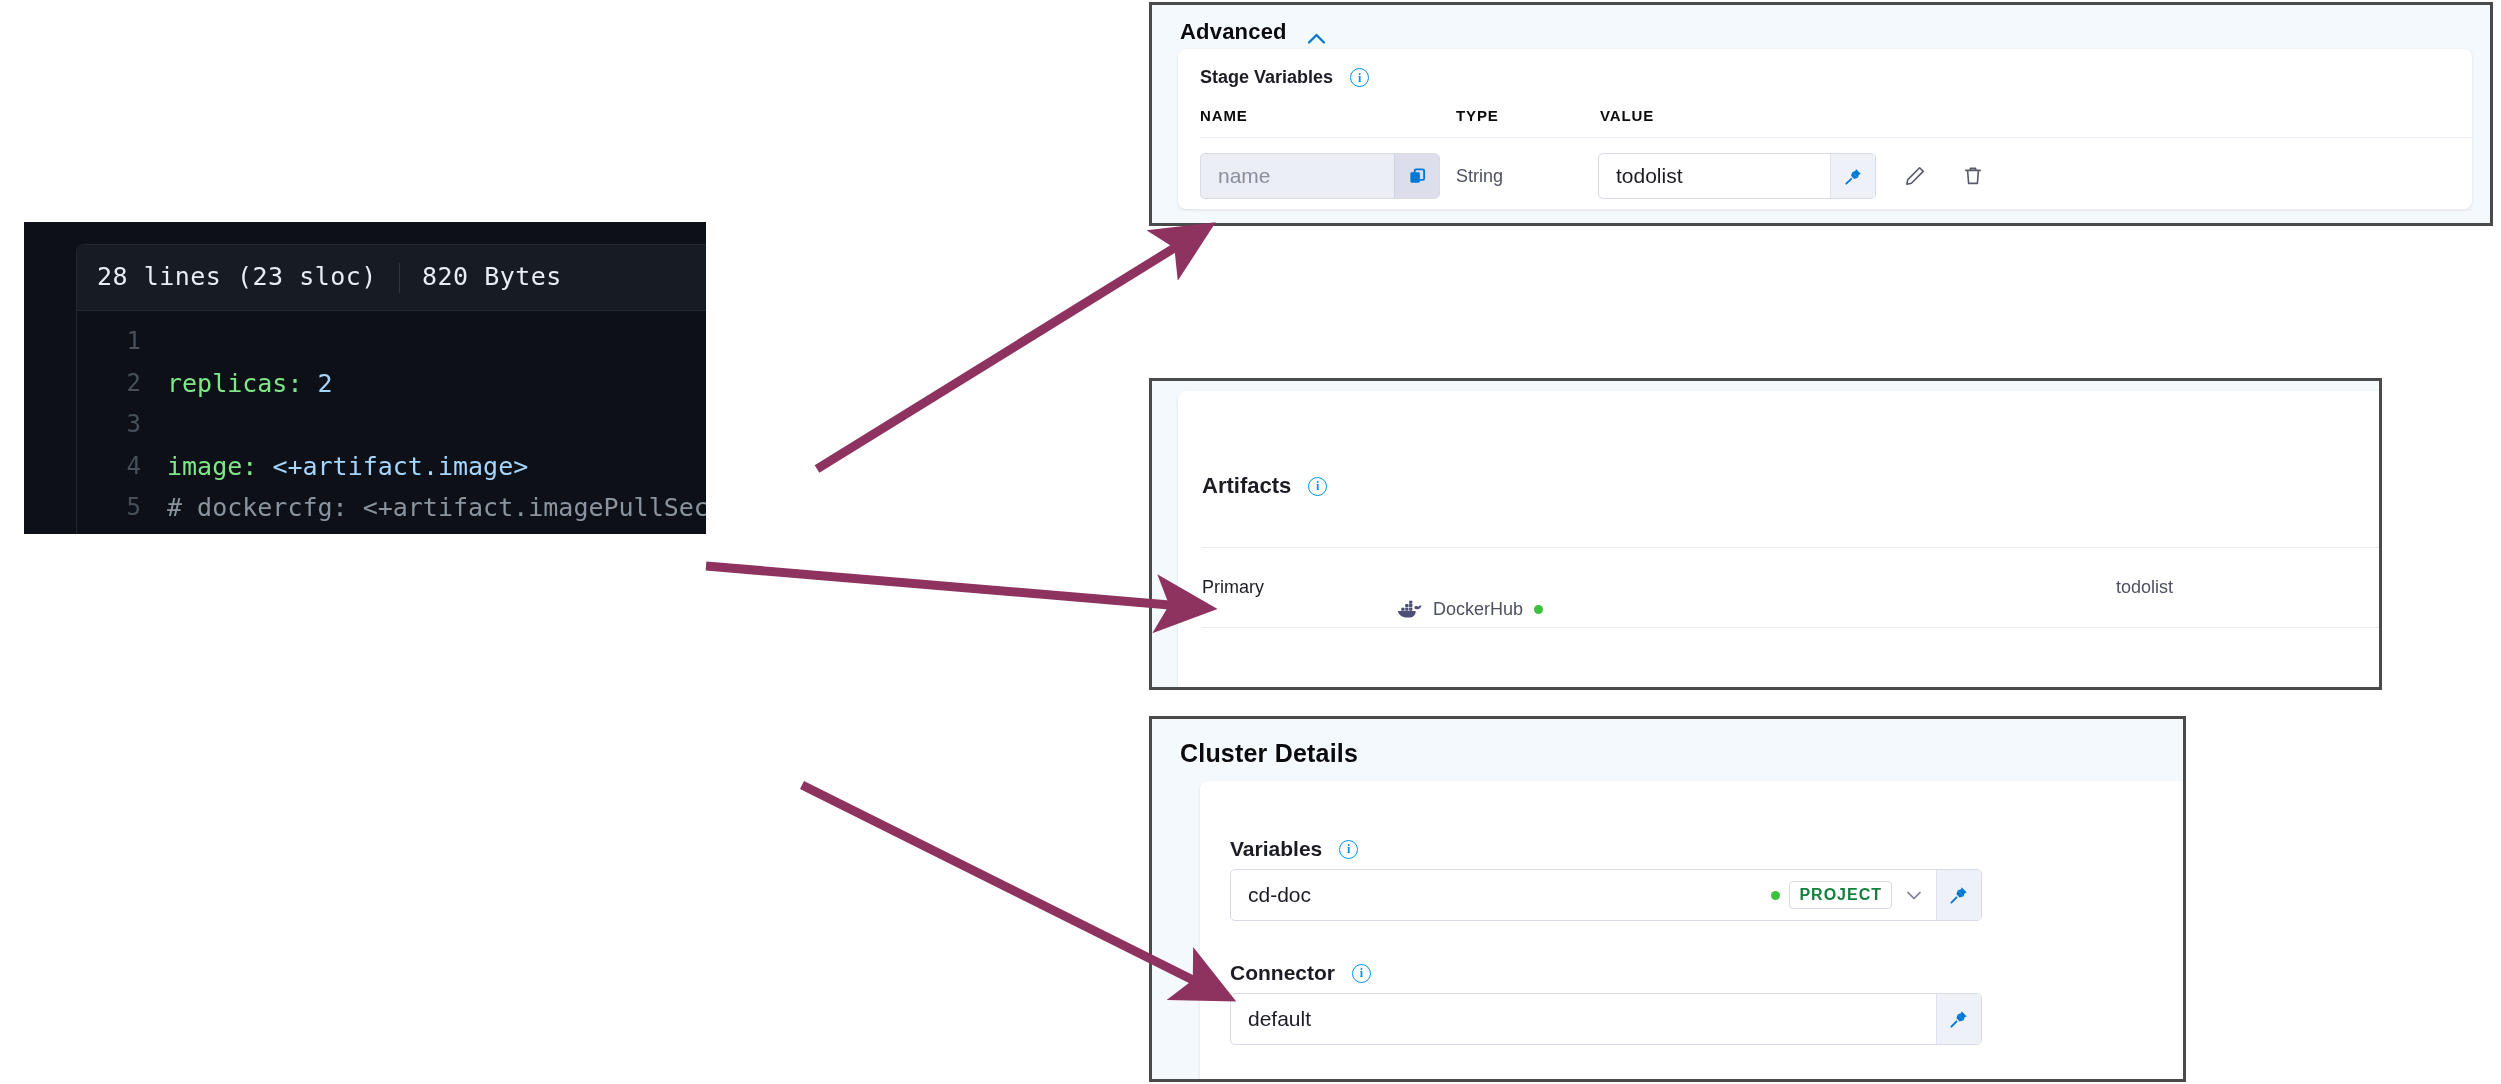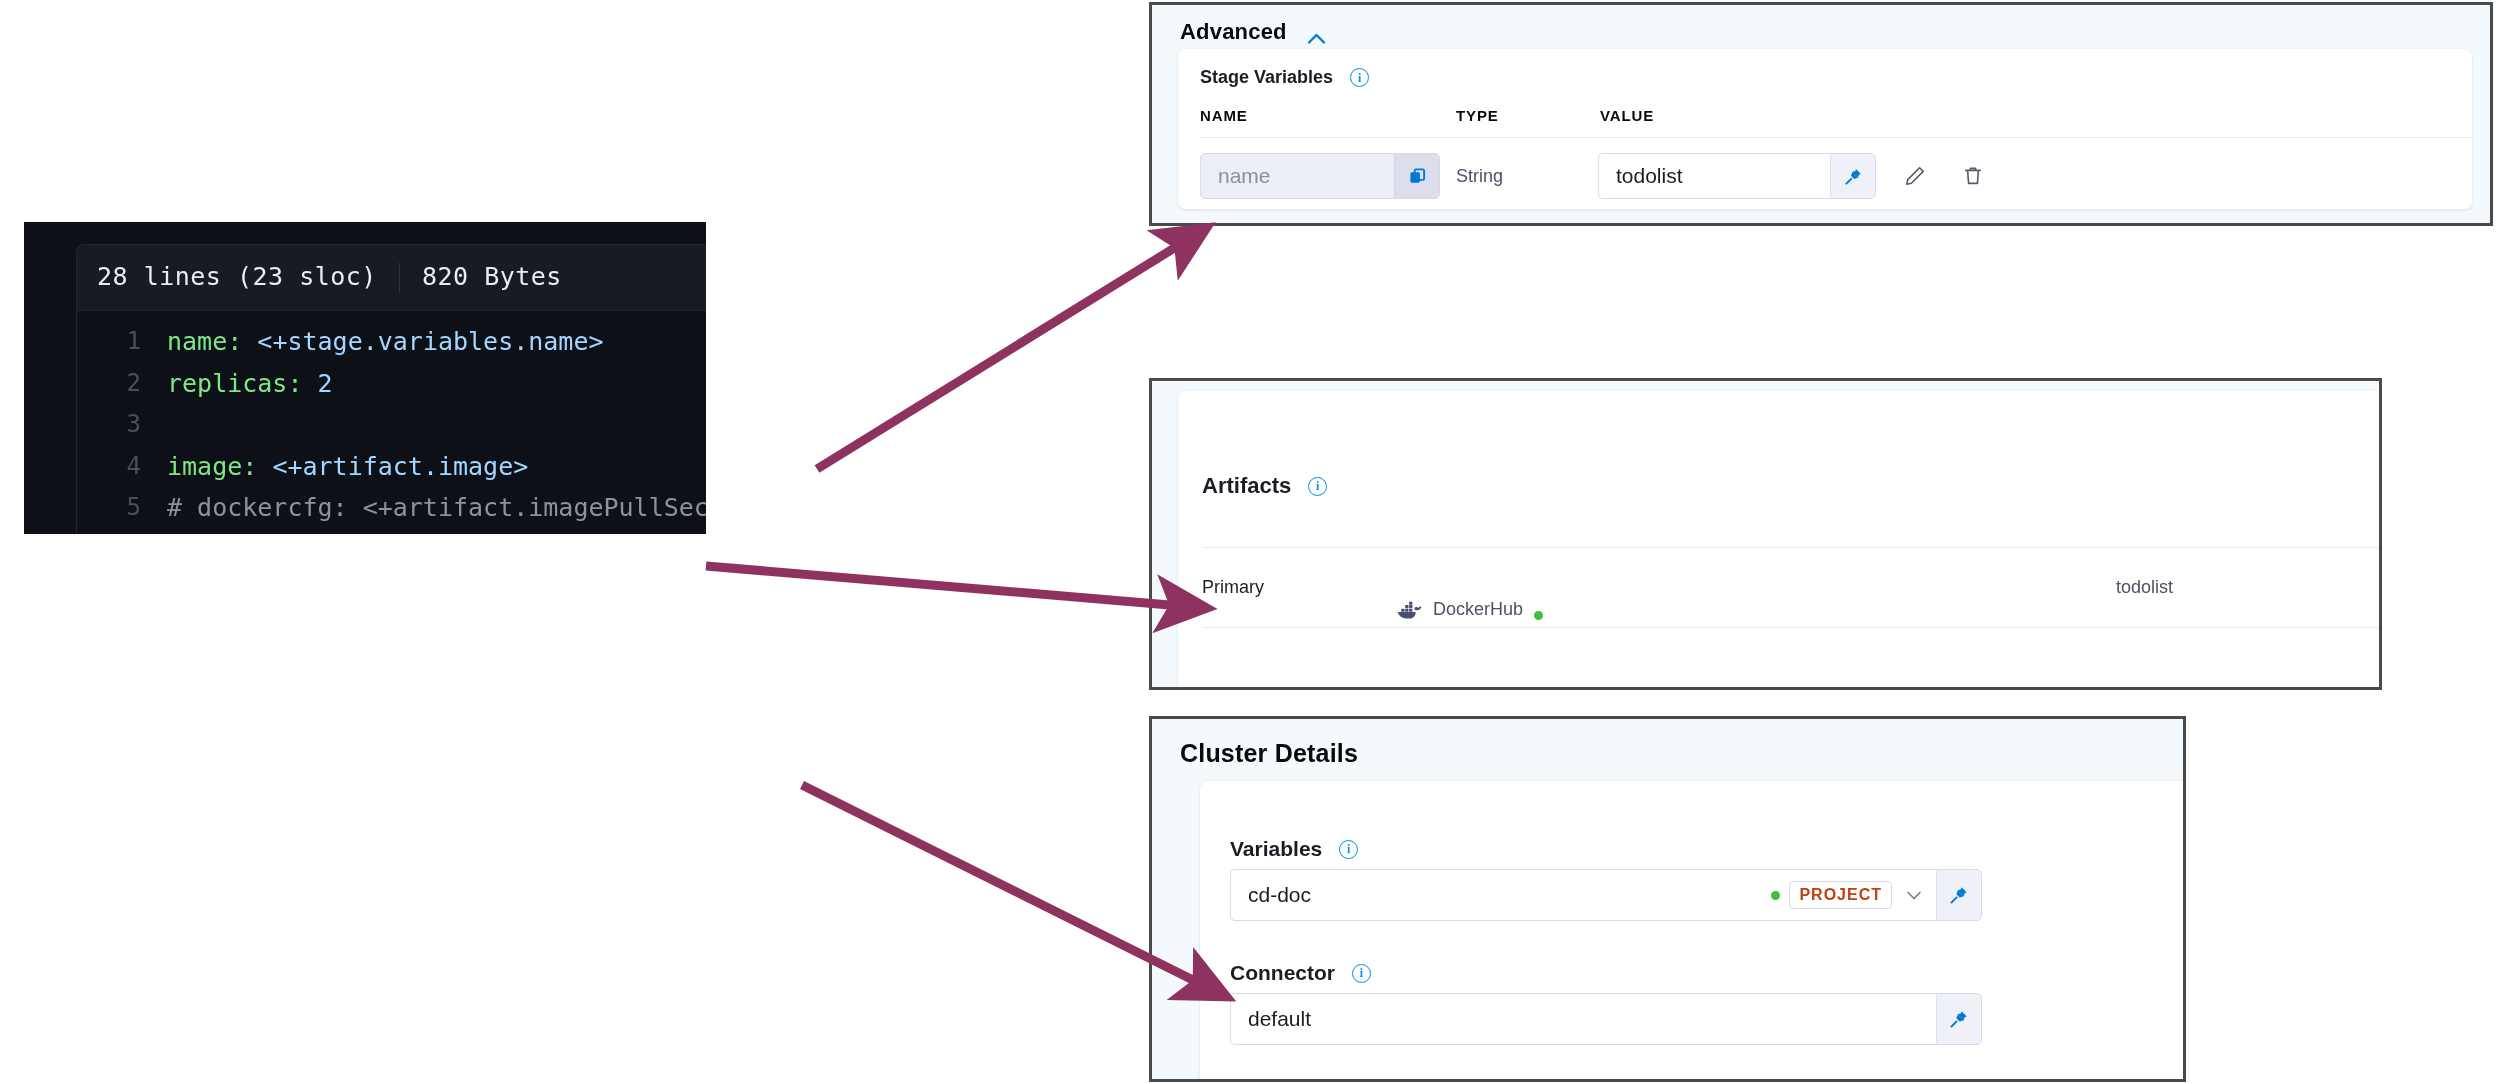--- a/index.html
+++ b/index.html
@@ -112,21 +112,21 @@
     width:44px;align-self:stretch;display:flex;align-items:center;justify-content:center;
     background:#eff1f8;border-left:1px solid #e0e3ee;
     border-top-right-radius:4px;border-bottom-right-radius:4px;
   }
   .icon-btn{
     width:34px;height:34px;display:flex;align-items:center;justify-content:center;
     cursor:pointer;
   }
   .scope-tag{
     border:1px solid #d9dae5;border-radius:4px;
-    font-size:16px;font-weight:bold;color:#c2410c;letter-spacing:1px;
+    font-size:16px;font-weight:bold;color:#15803d;letter-spacing:1px;
     padding:4px 9px;background:#fff;
   }
   .green-dot{width:9px;height:9px;border-radius:50%;background:#3dc03d;display:inline-block;}
   .link{color:#0278d5;font-size:18px;font-weight:bold;cursor:pointer;}
   .rowtxt{font-size:18px;color:#1c1c25;}
   .rowtxt.muted{color:#4f5162;}
 
   .arrow-layer{position:absolute;inset:0;pointer-events:none;}
 </style>
 </head>
@@ -137,21 +137,20 @@
   <div class="code-panel">
     <div class="code-inner">
 
       <div class="code-header">
         <div class="code-header-text"><span>28 lines (23 sloc)</span><span class="code-header-sep"></span><span>820 Bytes</span></div>
       </div>
 
       <div class="code-lines">
         <div class="code-line">
           <span class="ln">1</span>
-          <span class="ct"><span class="tok-key">name:</span> <span class="tok-val">&lt;+stage.variables.name&gt;</span></span>
         </div>
         <div class="code-line">
           <span class="ln">2</span>
           <span class="ct"><span class="tok-key">replicas:</span> <span class="tok-val">2</span></span>
         </div>
         <div class="code-line">
           <span class="ln">3</span>
           <span class="ct">&nbsp;</span>
         </div>
         <div class="code-line">
@@ -252,21 +251,21 @@
         <span>Artifacts</span>
         <span class="info-icon">i</span>
       </div>
 
 
       <div class="divider" style="position:absolute;left:24px;top:156px;right:24px;"></div>
 
       <div style="position:absolute;left:24px;top:156px;right:24px;height:80px;display:flex;align-items:center;">
         <span class="rowtxt" style="width:194px;">Primary</span>
 
-        <span style="width:720px;display:flex;align-items:flex-end;gap:11px;margin-top:44px;">
+        <span style="width:720px;display:flex;align-items:center;gap:11px;margin-top:44px;">
           <span style="display:inline-flex;">
             <svg width="26" height="20" viewBox="0 0 28 22" fill="none">
               <g fill="#4a4f73">
                 <rect x="5.5" y="9.5" width="3.6" height="3.4" rx=".4"></rect>
                 <rect x="9.8" y="9.5" width="3.6" height="3.4" rx=".4"></rect>
                 <rect x="14.1" y="9.5" width="3.6" height="3.4" rx=".4"></rect>
                 <rect x="9.8" y="5.6" width="3.6" height="3.4" rx=".4"></rect>
                 <rect x="14.1" y="5.6" width="3.6" height="3.4" rx=".4"></rect>
                 <rect x="14.1" y="1.8" width="3.6" height="3.4" rx=".4"></rect>
                 <path d="M1.5 13.2h19.6c.6 2.5-.6 5-3 6.2-2 1-5 1.3-8 .9-4.2-.5-7.4-2.8-8.6-7.1z"></path>

